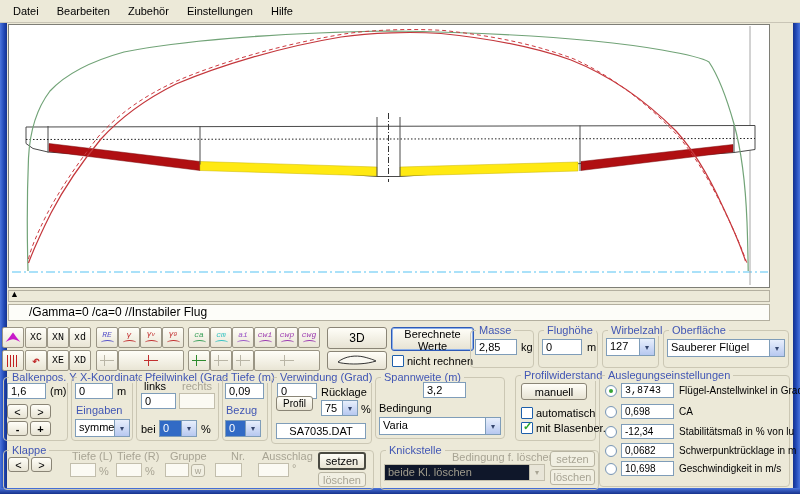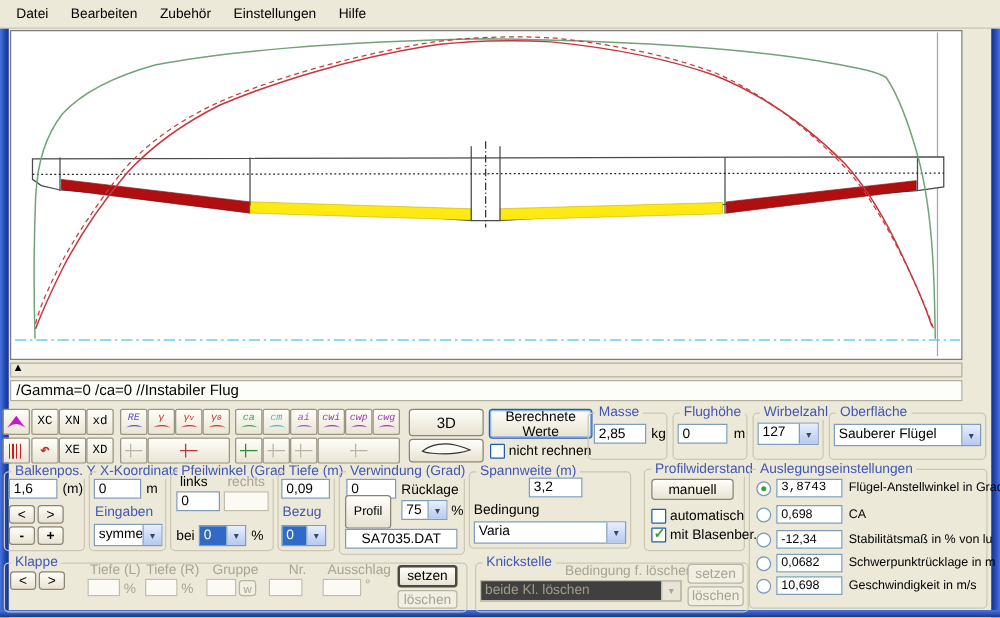--- a/index.html
+++ b/index.html
@@ -7,42 +7,42 @@
 body{position:relative;background:#ece9d8;font-family:"Liberation Sans",sans-serif;font-size:11px;color:#000;overflow:hidden}
 .menubar{position:absolute;left:0;top:0;width:800px;height:23px;background:#ece9d8;border-bottom:1px solid #c9c5b6;display:flex;align-items:center;padding-left:4px}
 .menu-item{padding:3px 9px;font-size:11px;cursor:default}
 .wb{position:absolute}
 .wb.l{left:0;top:23px;width:7px;height:471px;background:linear-gradient(90deg,#4a74dc,#1f46b4 60%,#16328c)}
 .wb.r{left:793px;top:23px;width:7px;height:471px;background:linear-gradient(270deg,#4a74dc,#1f46b4 60%,#16328c)}
 .wb.b{left:0;top:488px;width:800px;height:6px;background:linear-gradient(#4a74dc,#16328c)}
 .plot{position:absolute;left:8px;top:24px;width:762px;height:264px;background:#fff;border:1px solid #7e7e76}
 .strip{position:absolute;left:8px;top:290px;width:762px;height:12px;background:#ece9d8;border:1px solid #b3af9f}
 .marker{position:absolute;left:10px;top:289px;font-size:9px;color:#000}
-.status{position:absolute;left:8px;top:304px;width:762px;height:17px;background:#fdfdf9;border:1px solid #b3af9f;font-size:12px;line-height:15px;padding-left:4px;white-space:nowrap}
+.status{position:absolute;left:8px;top:304px;width:762px;height:17px;background:#fdfdf9;border:1px solid #b3af9f;font-size:12px;line-height:15px;padding-left:20px;white-space:nowrap}
 .tbtn{position:absolute;width:22px;height:21px;border:1px solid #9a9585;border-radius:2px;background:linear-gradient(#fffef8,#e9e5d5);display:flex;flex-direction:column;align-items:center;justify-content:center;padding:0;font-family:Liberation Mono, monospace;cursor:default}
 .tbtn .tl{font-size:10px;line-height:11px}
 .clbl{font-size:8px;line-height:8px;font-style:italic;white-space:nowrap}
 .clbl .sub{font-size:6px}
 .arc{display:block;width:13px;height:5px;border-top:1px solid;border-radius:50%;margin-top:1px}
 .axisic{position:relative;width:14px;height:11px}
 .axisic::before{content:"";position:absolute;left:0;right:0;top:5px;border-top:1px solid}
 .axisic::after{content:"";position:absolute;left:4px;top:0;bottom:0;border-left:1px solid}
 .hatch{width:12px;height:12px;background:repeating-linear-gradient(90deg,#c22020 0,#c22020 1px,transparent 1px,transparent 3px)}
 .grp{position:absolute;border:1px solid #cbc7b4;border-radius:4px}
 .cap{position:absolute;top:-7px;left:5px;background:#ece9d8;padding:0 3px;color:#4156b4;font-size:11px;line-height:12px;white-space:nowrap}
 .lab{position:absolute;font-size:11px;white-space:nowrap}
 .lab.blue{color:#4156b4}
 .lab.dis{color:#a8a494}
 .inp{position:absolute;border:1px solid #7f9db9;background:#fff;font-size:11px;padding:0 3px;font-family:inherit}
 .inp.dis2{border-color:#c2beac;background:#fbfaf3}
 .combo{position:absolute;border:1px solid #7f9db9;background:#fff;display:flex;align-items:stretch;font-size:11px;cursor:default}
 .cval{flex:1;padding:1px 3px;white-space:nowrap;overflow:hidden}
 .cbtn{width:15px;background:linear-gradient(#e8effc,#b7c8f0);border-left:1px solid #7f9db9;display:flex;align-items:center;justify-content:center;color:#35466e;font-size:8px}
 .combo.sel .cval{background:#316ac5;color:#fff}
-.combo.disc{background:#404040;color:#a09c8c;border-color:#c2beac}
+.combo.disc{background:#0f172a;color:#a09c8c;border-color:#c2beac}
 .combo.disc .cbtn{background:#e8e5d8;color:#a8a494;border-left-color:#c2beac}
 .btn{position:absolute;border:1px solid #8a8576;border-radius:3px;background:linear-gradient(#fffef8,#e7e3d3);font-size:11px;font-family:inherit;padding:0;text-align:center;cursor:default}
 .btn.def{border:1px solid #2f5bb7;box-shadow:inset 0 0 0 1px #8cb0ea}
 .btn.hard{border:2px solid #4a4a42}
 .btn.disb{background:#f1efe2;border:1px solid #b8b4a2;color:#a8a494}
 .cb{position:absolute;width:12px;height:12px;border:1px solid #1d5fab;background:#fff;border-radius:1px}
 .cb .ck{position:absolute;left:1px;top:-3px;font-size:11px;color:#2ca62c;font-weight:bold}
 .radio{position:absolute;width:12px;height:12px;border:1px solid #7b98b8;border-radius:50%;background:radial-gradient(#fff 55%,#dfe8f2)}
 .radio .dot{position:absolute;left:3px;top:3px;width:4px;height:4px;border-radius:50%;background:#36a336}
 </style>
@@ -261,21 +261,21 @@
 <div class="grp" style="left:271px;top:377px;width:101px;height:67px">
     <span class="cap">Verwindung (Grad)</span>
   </div>
 <input class="inp" style="left: 277px; top: 383px; width: 40px; height: 16px;" value="0">
 <span class="lab" style="left:321px;top:386px">Rücklage</span>
 <div class="combo" style="left:321px;top:400px;width:37px;height:16px">
     <span class="cval">75</span>
     <span class="cbtn">▾</span>
   </div>
 <span class="lab" style="left:361px;top:403px">%</span>
-<button class="btn" style="left:276px;top:396px;width:37px;height:27px;font-size:10px">Profil</button>
+<button class="btn" style="left:276px;top:396px;width:37px;height:15px;font-size:10px">Profil</button>
 <input class="inp" style="left: 276px; top: 423px; width: 90px; height: 16px; text-align: center;" value="SA7035.DAT">
 
 <div class="grp" style="left:375px;top:377px;width:130px;height:62px">
     <span class="cap">Spannweite (m)</span>
   </div>
 <input class="inp" style="left: 379px; top: 382px; width: 43px; height: 16px; margin-left: 44px;" value="3,2">
 <span class="lab" style="left:379px;top:402px">Bedingung</span>
 <div class="combo" style="left:379px;top:417px;width:122px;height:18px">
     <span class="cval">Varia</span>
     <span class="cbtn">▾</span>

